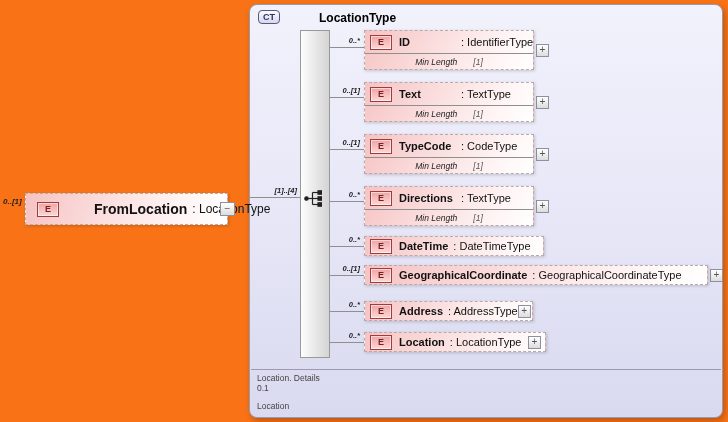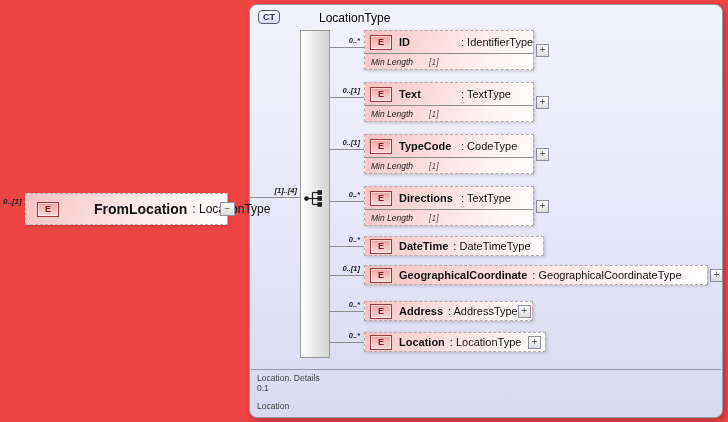--- a/index.html
+++ b/index.html
@@ -1,27 +1,27 @@
 <!DOCTYPE html>
 <html><head>
 <meta charset="utf-8">
 <style>
   html,body{margin:0;padding:0;background:#fff;}
-  .canvas{position:relative;width:728px;height:422px;background:#ef4444;
+  .canvas{position:relative;width:728px;height:422px;background:#f97316;
           font-family:"Liberation Sans",sans-serif;overflow:hidden;}
 
   
   .panel{position:absolute;left:249px;top:4px;width:474px;height:414px;
          border:1px solid #9a9aae;border-radius:8px;box-sizing:border-box;
          background:linear-gradient(to bottom,#f2f2fc 0%,#e6e6f7 55%,#d9d9f0 100%);
          box-shadow:2px 3px 6px rgba(0,0,0,.25);}
   .ct-badge{position:absolute;left:8px;top:5px;border:1px solid #555a7a;border-radius:4px;
             padding:1px 4px;font-size:9px;font-weight:bold;color:#2e3260;
             background:linear-gradient(#fbfbff,#d8d8ee);}
-  .panel-title{position:absolute;left:40px;top:6px;font-size:12px;font-weight:normal;color:#000;padding-left:29px;}
+  .panel-title{position:absolute;left:40px;top:6px;font-size:12px;font-weight:bold;color:#000;padding-left:29px;}
   .footer-sep{position:absolute;left:1px;right:1px;top:364px;border-top:1px solid #9a9ab0;}
   .ftext{position:absolute;left:7px;font-size:8.5px;color:#444;white-space:pre;}
   .f1{top:368px;} .f2{top:378px;} .f3{top:396px;}
 
   
   .wires{position:absolute;left:0;top:0;pointer-events:none;}
 
   
   .seq-bar{position:absolute;left:300px;top:30px;width:30px;height:328px;
            border:1px solid #999;box-sizing:border-box;
@@ -35,21 +35,21 @@
         box-shadow:1px 1px 3px rgba(0,0,0,.18);}
   .ehead{display:flex;align-items:center;height:22px;padding:0 4px 0 5px;}
   .ebadge{display:inline-flex;align-items:center;justify-content:center;flex:0 0 auto;
           width:20px;height:13px;border:1px solid #a03c3c;color:#7c1f1f;
           background:linear-gradient(#f0a4a4,#fbd8d8);font-size:9px;font-weight:bold;
           margin-right:7px;box-shadow:inset 0 0 0 1px rgba(255,255,255,.55);}
   .ename{font-size:11px;font-weight:bold;color:#111;white-space:nowrap;}
   .ename.w{display:inline-block;min-width:57px;}
   .etype{font-size:11px;font-weight:normal;color:#111;margin-left:5px;white-space:nowrap;}
   .efacet{border-top:1px solid #8f8f8f;height:15px;display:flex;align-items:center;
-          padding:0 6px;font-size:8.5px;font-style:italic;}
+          padding:0 6px;font-size:8.5px;font-style:italic;justify-content:center;}
   .fname{color:#222;} .fval{color:#555;margin-left:16px;}
   .plusbox{display:inline-flex;align-items:center;justify-content:center;flex:0 0 auto;
            width:11px;height:11px;border:1px solid #8f8fa0;color:#555;
            background:linear-gradient(#ffffff,#dcdcdc);font-size:10px;line-height:1;
            margin-left:2px;}
   .plus-in{margin-left:auto;}
 
   
   .card{position:absolute;left:326px;width:34px;text-align:right;
         font-size:7.5px;font-style:italic;font-weight:bold;color:#222;white-space:nowrap;}

